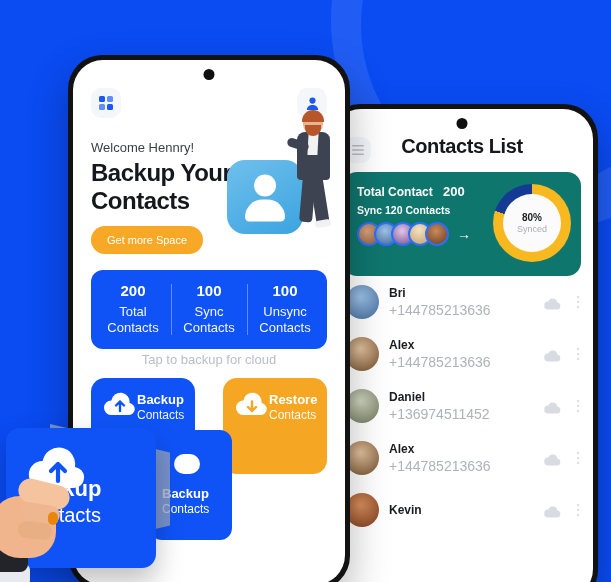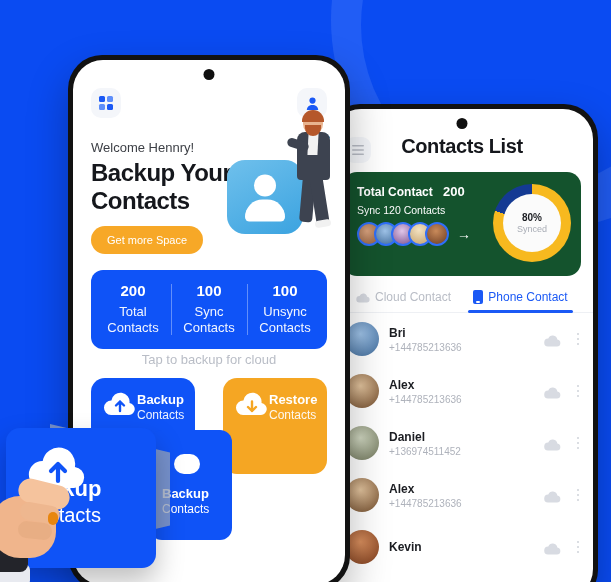--- a/index.html
+++ b/index.html
@@ -201,35 +201,35 @@
     font-size: 20px; font-weight: bold; color: #15171c;
     letter-spacing: -0.4px;
   }
   .p2-menuico {
     position: absolute; left: 14px; top: 28px;
     width: 26px; height: 26px; border-radius: 9px; background:#f4f6fa;
     display:flex;align-items:center;justify-content:center;
   }
   .summary {
     margin: 14px 12px 0;
-    background: #14532d;
+    background: #0f766e;
     border-radius: 14px;
     padding: 12px 14px 12px;
     position: relative;
     height: 104px;
     color: #fff;
   }
   .sum-line {
     display: flex; align-items: baseline;
     font-size: 12px; font-weight: bold;
     margin-bottom: 5px;
   }
   .sum-line .k { width: 86px; }
   .sum-line .v { font-size: 13px; }
-  .sum-sub { font-size: 10.5px; font-weight: normal; margin-top: 2px; }
+  .sum-sub { font-size: 10.5px; font-weight: bold; margin-top: 2px; }
   .avatars { display: flex; align-items: center; margin-top: 6px; }
   .av {
     width: 24px; height: 24px; border-radius: 50%;
     border: 2px solid #2f6ff8;
     margin-left: -7px;
     background-size: cover;
   }
   .av:first-child { margin-left: 0; }
   .av-arrow { color: #fff; font-size: 14px; margin-left: 8px; }
 
@@ -269,21 +269,21 @@
 
   .contact-list { padding: 0 14px; }
   .contact {
     display: flex; align-items: center;
     padding: 9px 0 9px;
     gap: 10px;
   }
   .c-av { width: 34px; height: 34px; border-radius: 50%; flex: none; background-size: cover; }
   .c-main { flex: 1; min-width: 0; }
   .c-name { font-size: 12px; font-weight: bold; color: #1b1d22; }
-  .c-num  { font-size: 10px; color: #aeb2bb; margin-top: 2px; }
+  .c-num  { font-size: 14px; color: #aeb2bb; margin-top: 2px; }
   .c-cloud { width: 17px; height: 12px; flex:none; }
   .c-dots { display:flex;flex-direction:column;gap:2.5px; flex:none; padding-left:6px;}
   .c-dots i { width:2.5px;height:2.5px;border-radius:50%;background:#cfd3da;display:block;}
 
   
   .zoom-wrap {
     position: absolute;
     left: 0; top: 414px;
     z-index: 40;
     width: 210px; height: 168px;
@@ -404,34 +404,20 @@
           </div>
 
           <div class="donut">
             <div class="donut-hole">
               <div class="donut-pct">80%</div>
               <div class="donut-lbl">Synced</div>
             </div>
           </div>
         </div>
 
-        <div class="tabs">
-          <div class="tab">
-            <span class="tab-ico-cloud">
-              <svg width="14" height="10" viewBox="0 0 14 10">
-                  <path d="M3.4 9.5h7.4a2.9 2.9 0 0 0 .3-5.77A3.9 3.9 0 0 0 3.6 3.1 2.95 2.95 0 0 0 3.4 9.5z" fill="#d6d9e0"></path>
-                </svg>
-            </span>
-            <span>Cloud Contact</span>
-          </div>
-          <div class="tab active">
-            <span class="tab-ico-phone"></span>
-            <span>Phone Contact</span>
-          </div>
-        </div>
 
         <div class="contact-list">
           <div class="contact">
             <div class="c-av" style="background:radial-gradient(circle at 45% 35%,#9fc3e8,#3f6a99)"></div>
             <div class="c-main">
               <div class="c-name">Bri</div>
               <div class="c-num">+144785213636</div>
             </div>
             <span class="c-cloud"><svg width="17" height="12" viewBox="0 0 17 12">
                   <path d="M4 11.5h9a3.5 3.5 0 0 0 .35-6.96A4.7 4.7 0 0 0 4.3 3.6 3.55 3.55 0 0 0 4 11.5z" fill="#d8dbe2"></path>

